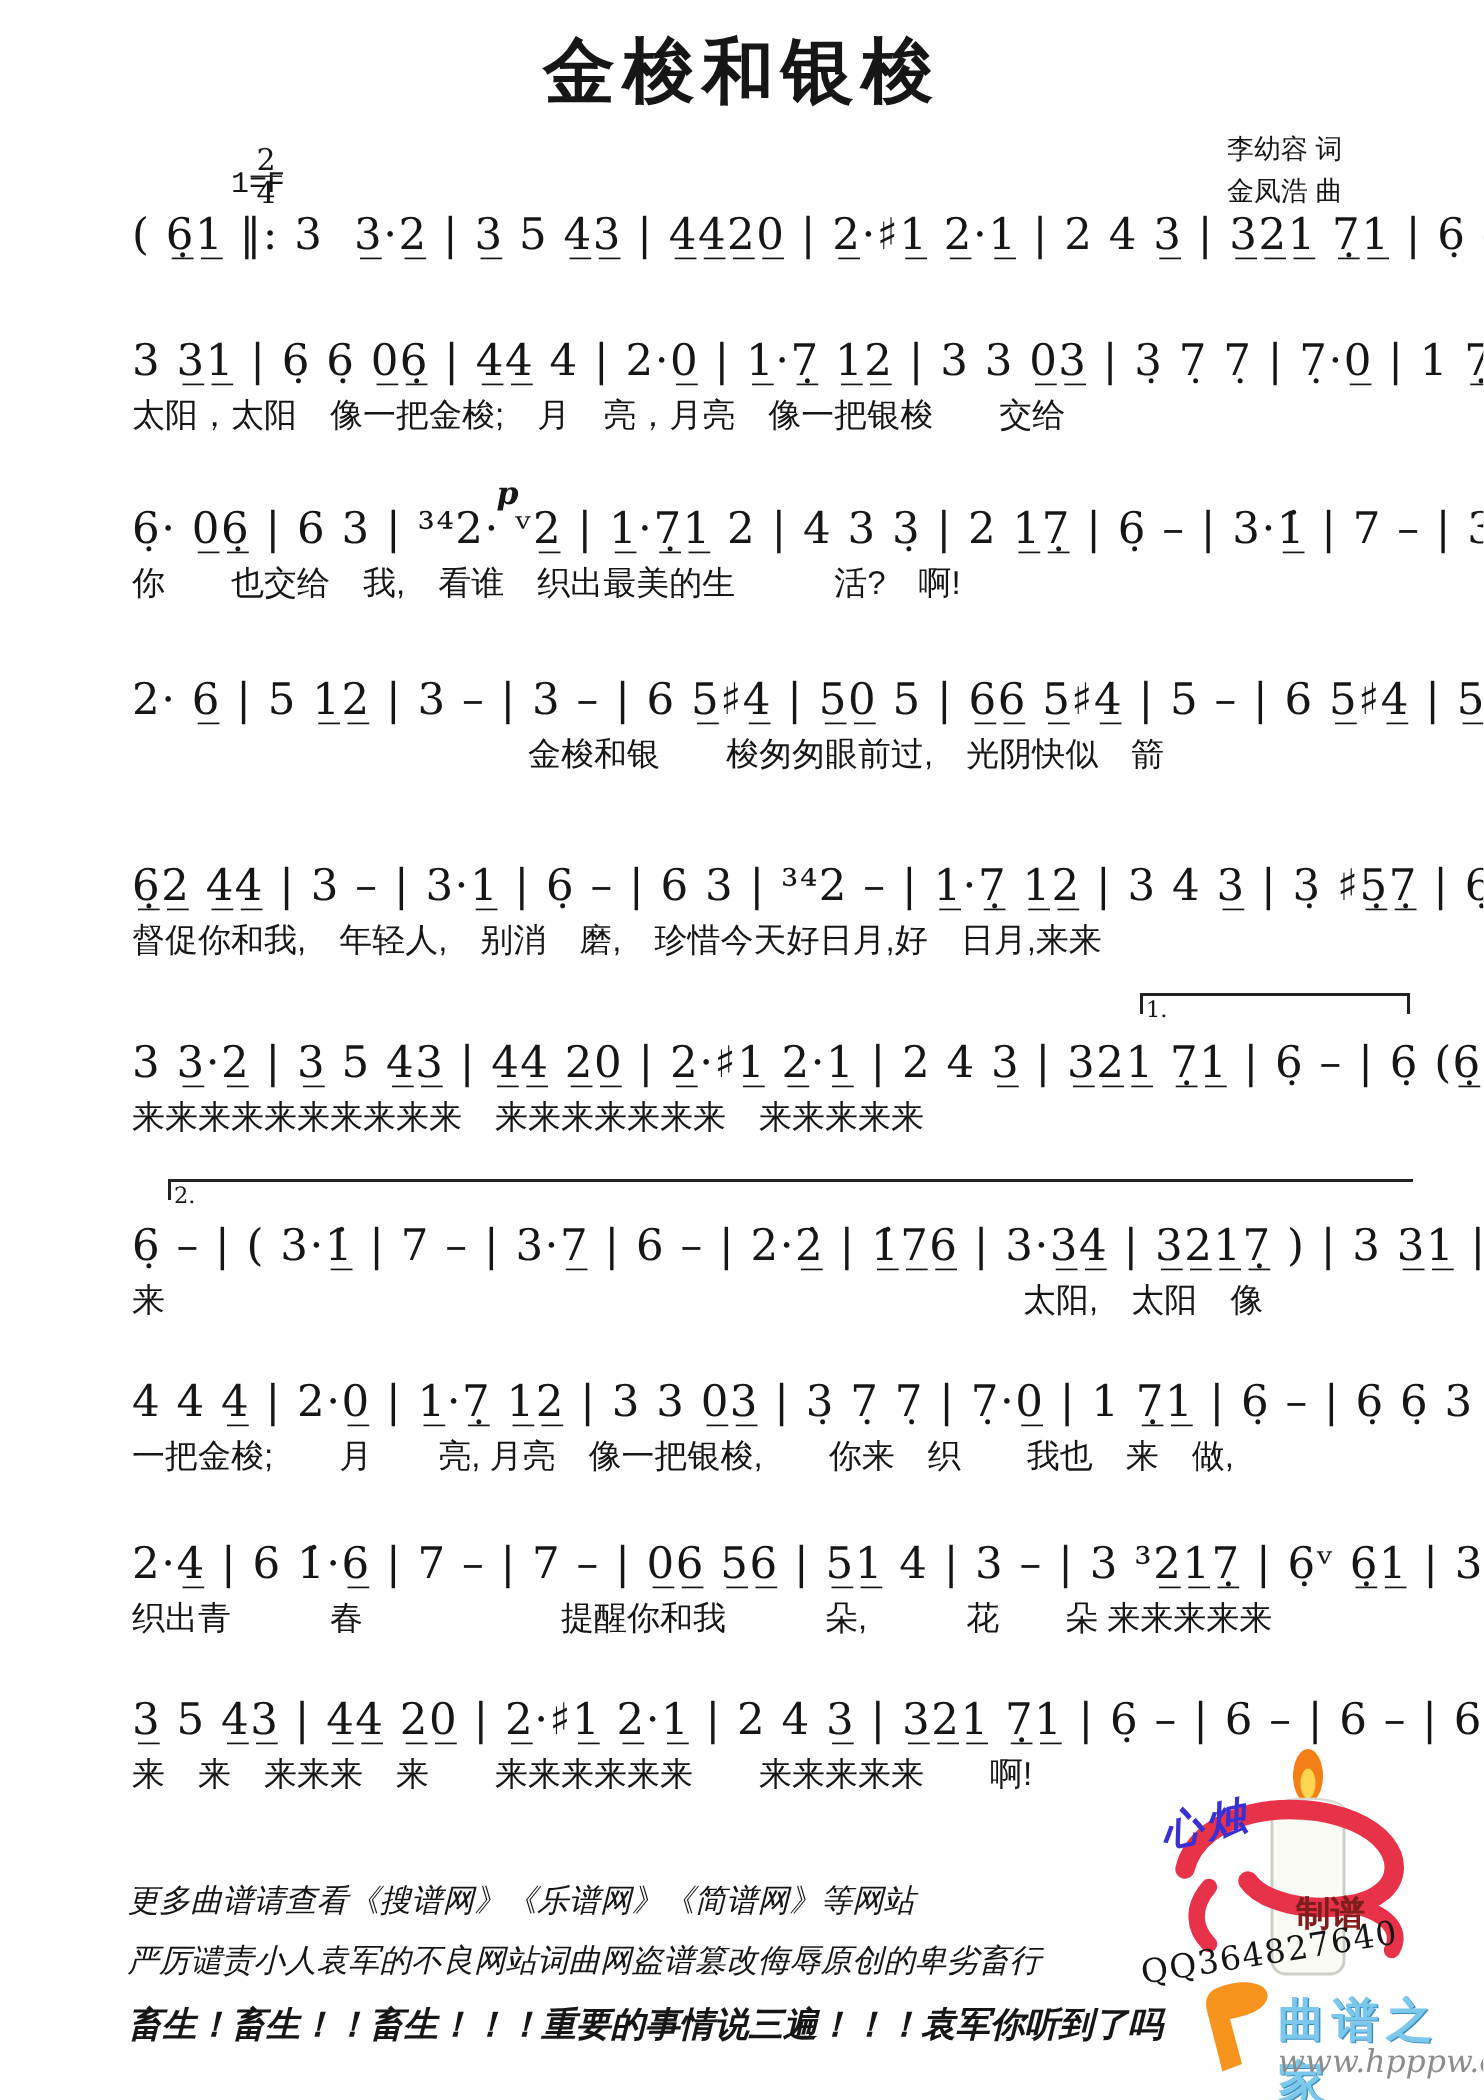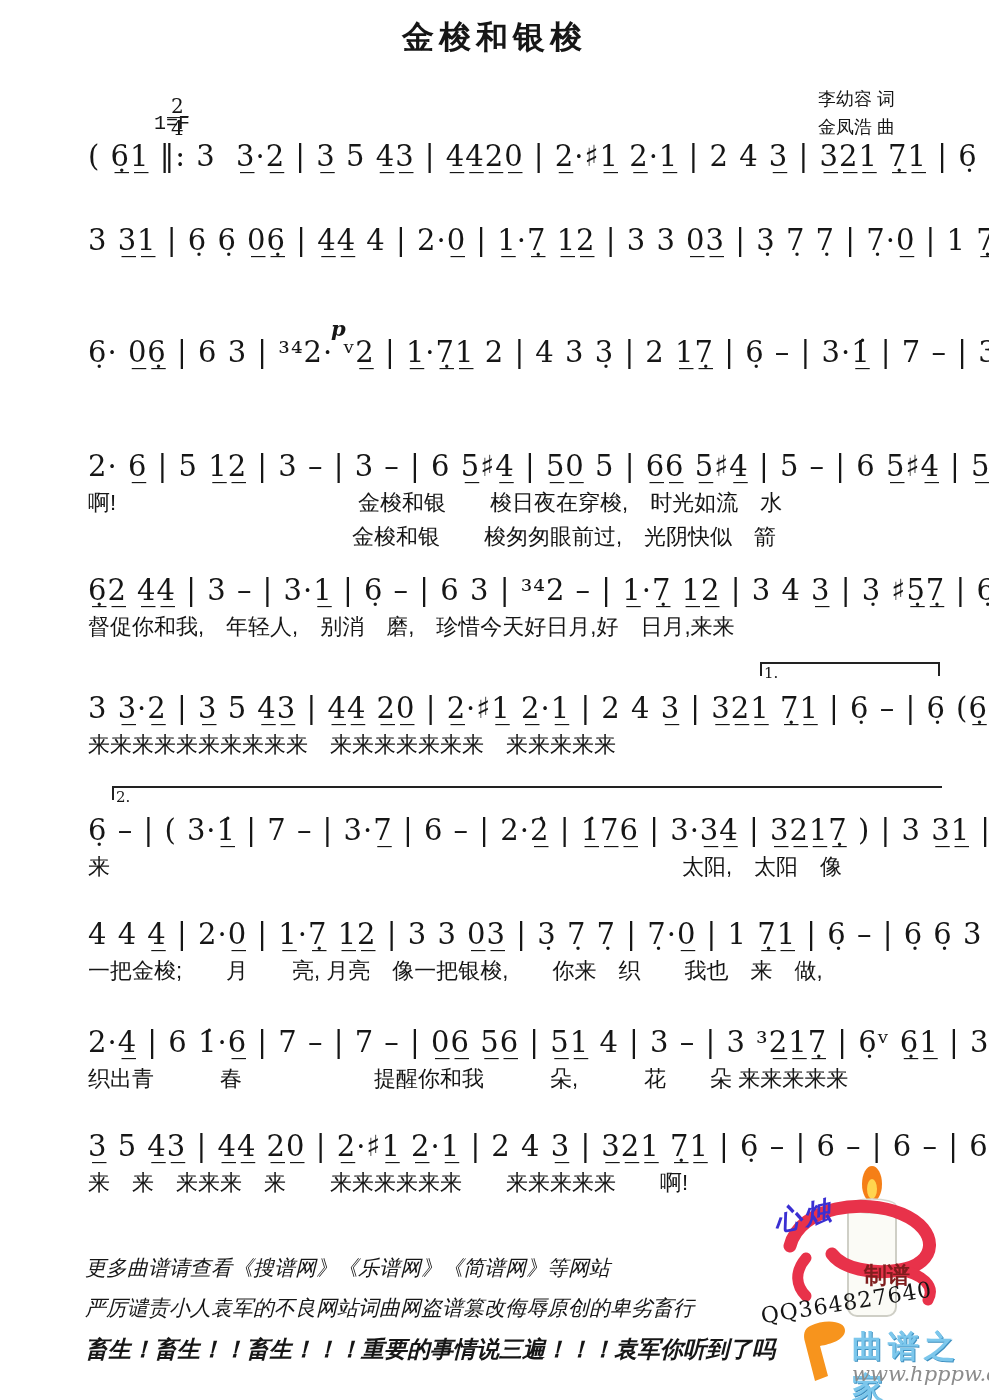--- a/index.html
+++ b/index.html
@@ -1,19 +1,19 @@
 <!DOCTYPE html>
 <html><head>
 <meta charset="utf-8">
 <style>
   html,body{margin:0;padding:0;background:#ffffff;}
   body{width:989px;height:1400px;font-family:"Liberation Sans",sans-serif;color:#161616;}
   .sheet{position:relative;width:989px;height:1400px;background:#fff;overflow:hidden;}
   .title{position:absolute;top:16px;left:0;right:0;text-align:center;
-         font-size:32px;font-weight:bold;letter-spacing:5px;font-family:"Liberation Sans",sans-serif;}
+         font-size:48px;font-weight:bold;letter-spacing:5px;font-family:"Liberation Sans",sans-serif;}
   .credits{position:absolute;top:86px;left:818px;font-size:18px;line-height:1.55;font-family:"Liberation Sans",sans-serif;}
   .keysig{position:absolute;left:108px;top:112px;font-family:Liberation Mono, monospace;font-size:20px;margin-left:46px;}
   .timesig{position:absolute;left:167px;top:96px;font-family:"DejaVu Serif",serif;font-size:20px;text-align:center;line-height:1.05;}
   .timesig .num{display:block;border-bottom:1.5px solid #222;padding:0 4px;}
   .timesig .den{display:block;padding:0 4px;}
   .score-line{position:absolute;left:88px;width:872px;}
   .notes{font-family:"DejaVu Serif","DejaVu Sans",serif;font-size:29px;white-space:pre;letter-spacing:1px;line-height:1.25;}
   .lyric{font-size:22px;white-space:pre;margin-top:5px;line-height:1.3;font-family:"Liberation Sans",sans-serif;}
   #line1{top:138px;}  #line2{top:222px;}  #line3{top:334px;}  #line4{top:448px;}
   #line5{top:572px;}  #line6{top:690px;}  #line7{top:812px;}  #line8{top:916px;}
@@ -54,29 +54,30 @@
     <span class="num">2</span>
     <span class="den">4</span>
   </div>
 
   <div class="score-line" id="line1">
     <div class="notes">( 6̲̣1̲ ‖: 3  3̲·2̲ | 3̲ 5 4̲3̲ | 4̲4̲2̲0̲ | 2̲·♯1̲ 2̲·1̲ | 2 4 3̲ | 3̲2̲1̲ 7̲̣1̲ | 6̣ – | 6̣ – ) |</div>
   </div>
 
   <div class="score-line" id="line2">
     <div class="notes">3 3̲1̲ | 6̣ 6̣ 0̲6̲̣ | 4̲4̲ 4 | 2·0̲ | 1̲·7̲̣ 1̲2̲ | 3 3 0̲3̲ | 3̣ 7̣ 7̣ | 7̣·0̲ | 1 7̲̣1̲ |</div>
+    <div class="lyric">太阳，太阳　像一把金梭;　月　亮，月亮　像一把银梭　　交给</div>
   </div>
 
   <div class="score-line" id="line3">
     <div class="notes">6̣· 0̲6̲̣ | 6 3 | ³⁴2· ᵛ2̲ | 1̲·7̲̣1̲ 2 | 4 3 3̣ | 2 1̲7̲̣ | 6̣ – | 3·1̲̇ | 7 – | 3·7̲ | 6 – |</div>
+    <div class="lyric">你　　也交给　我,　看谁　织出最美的生　　　活?　啊!</div>
   </div>
 
   <div class="score-line" id="line4">
     <div class="notes">2· 6̲ | 5 1̲2̲ | 3 – | 3 – | 6 5̲♯4̲ | 5̲0̲ 5 | 6̲6̲ 5̲♯4̲ | 5 – | 6 5̲♯4̲ | 5̲0̲ 5 |</div>
-    <div class="lyric">啊!　　　　　　　　　　　金梭和银　　梭日夜在穿梭,　时光如流　水</div>
     <div class="lyric">　　　　　　　　　　　　金梭和银　　梭匆匆眼前过,　光阴快似　箭</div>
   </div>
 
   <div class="score-line" id="line5">
     <div class="notes">6̲̣2̲ 4̲4̲ | 3 – | 3·1̲ | 6̣ – | 6 3 | ³⁴2 – | 1̲·7̲̣ 1̲2̲ | 3 4 3̲ | 3̣ ♯5̲̣7̲̣ | 6̣ 6̲̣1̲ |</div>
     <div class="lyric">督促你和我,　年轻人,　别消　磨,　珍惜今天好日月,好　日月,来来</div>
   </div>
 
   <div class="score-line" id="line6">
     <div class="notes">3 3̲·2̲ | 3̲ 5 4̲3̲ | 4̲4̲ 2̲0̲ | 2̲·♯1̲ 2̲·1̲ | 2 4 3̲ | 3̲2̲1̲ 7̲̣1̲ | 6̣ – | 6̣ (6̲̣1̲ :‖</div>

